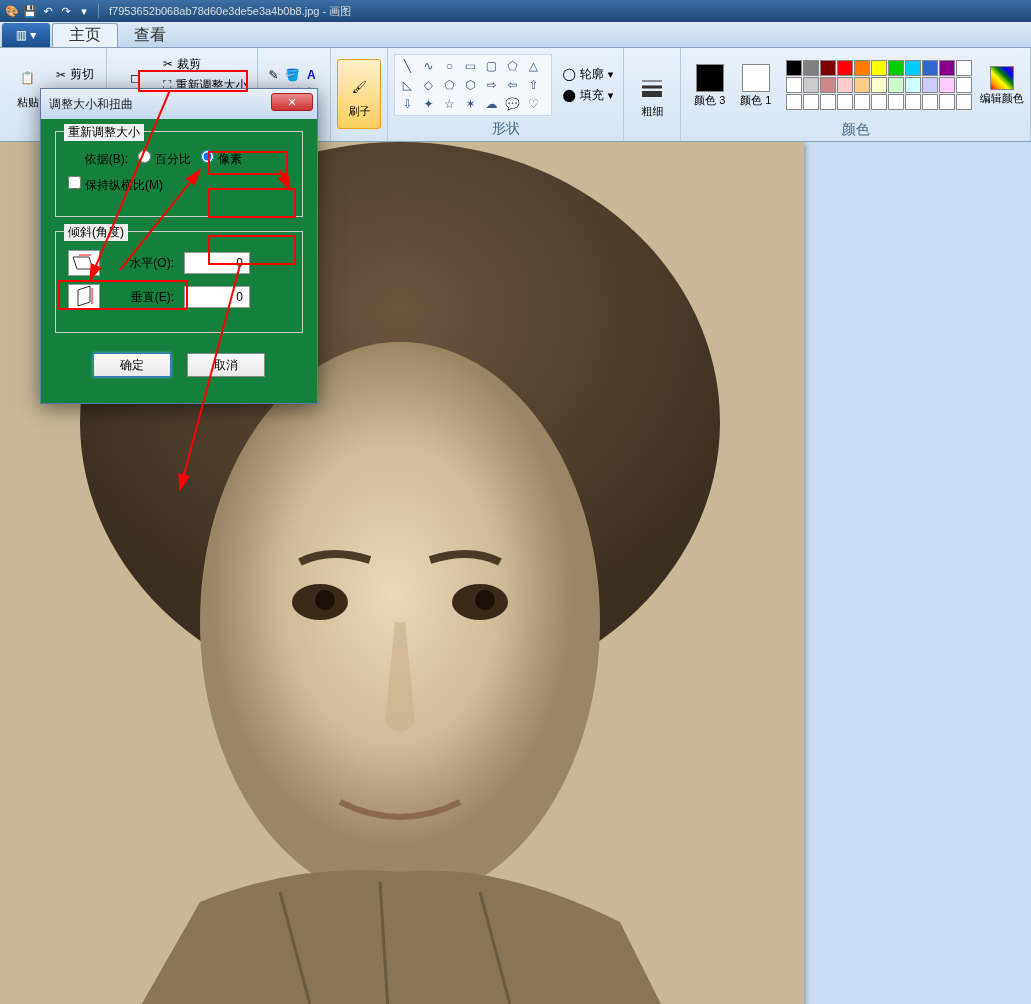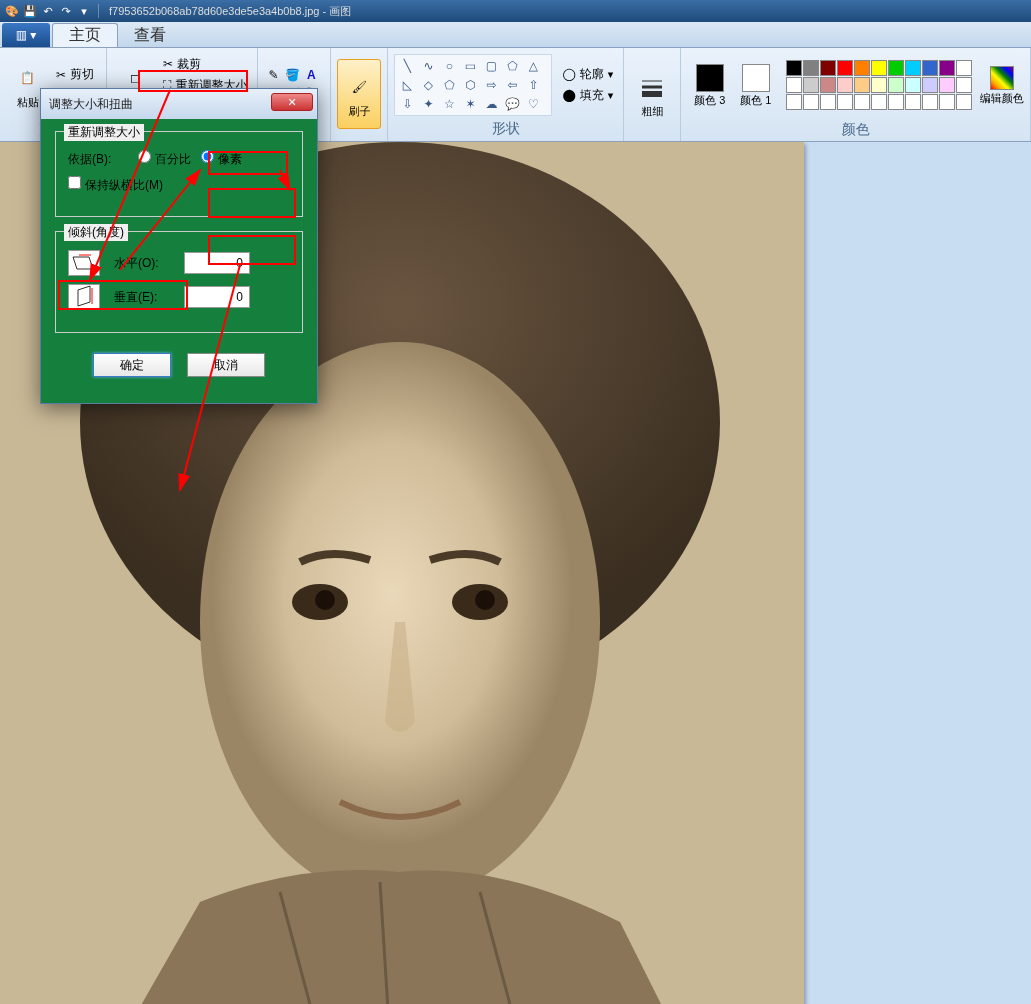--- a/index.html
+++ b/index.html
@@ -32,21 +32,21 @@
 .canvas-area{position:absolute;top:142px;left:0;right:0;bottom:0;background:#c8ddf2;overflow:hidden}
 .canvas{position:absolute;top:0;left:0;width:804px;height:900px;background:linear-gradient(135deg,#d4c5a8,#b8a585);box-shadow:2px 2px 4px rgba(0,0,0,.3)}
 .portrait{position:absolute;inset:0;background:radial-gradient(ellipse 280px 380px at 48% 42%,#e8d9bc 0%,#d8c8a8 30%,#b8a585 55%,#8a7558 75%,#6a5a42 100%)}
 .dialog{position:absolute;top:88px;left:40px;width:278px;background:#15803d;border:1px solid #5a7ba5;box-shadow:0 4px 20px rgba(0,0,0,.5);z-index:100}
 .dlg-title{height:30px;background:linear-gradient(#e8f0fa,#c5d8ec);display:flex;align-items:center;padding:0 8px;font-size:12px;color:#222;position:relative}
 .dlg-close{position:absolute;right:4px;top:4px;width:42px;height:18px;background:linear-gradient(#e88,#c33);border:1px solid #a22;border-radius:3px;color:#fff;display:flex;align-items:center;justify-content:center;font-size:11px}
 .dlg-body{padding:12px 14px}
 .fieldset{border:1px solid #ccc;padding:10px 12px 14px;margin-bottom:14px;position:relative}
 .fieldset .legend{position:absolute;top:-8px;left:8px;background:#f0f0f0;padding:0 4px;font-size:12px}
 .row{display:flex;align-items:center;margin:8px 0;gap:10px}
-.row .lbl{width:60px;font-size:12px}
+.row .lbl{width:60px;text-align:right;font-size:12px}
 .row input[type=text]{width:66px;height:22px;border:1px solid #999;padding:0 6px;text-align:right;font-size:12px}
 .row input[type=radio],.row input[type=checkbox]{margin-right:4px}
 .icon-box{width:32px;height:26px;border:1px solid #999;background:#fff;display:flex;align-items:center;justify-content:center;margin-right:4px}
 .dlg-buttons{display:flex;justify-content:center;gap:16px;padding:6px 0 14px}
 .dlg-buttons button{width:78px;height:24px;border:1px solid #888;background:linear-gradient(#fefefe,#e8e8e8);font-size:12px;cursor:pointer}
 .dlg-buttons button.primary{border:1px solid #3a7ac4;box-shadow:0 0 3px #6af}
 .red-box{position:absolute;border:2px solid red;pointer-events:none;z-index:200}
 .red-arrow{position:absolute;z-index:200;pointer-events:none}
 svg{overflow:visible}
 </style>

